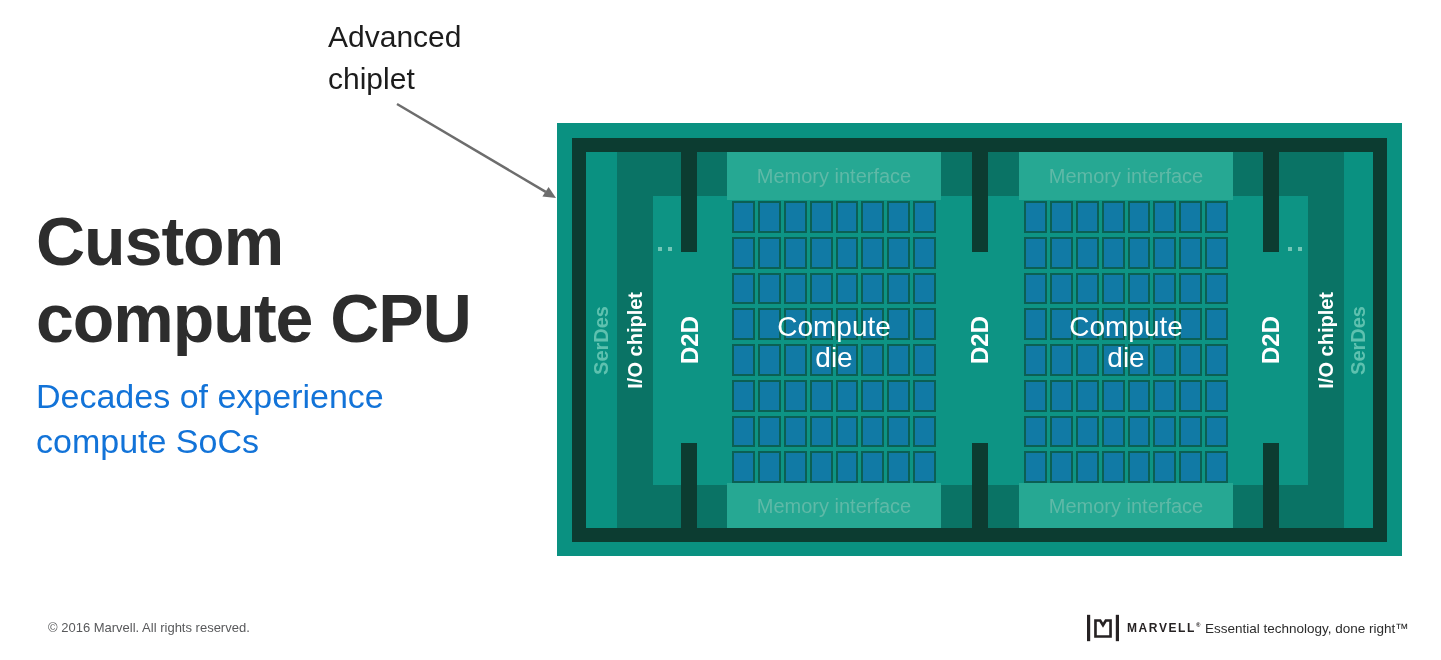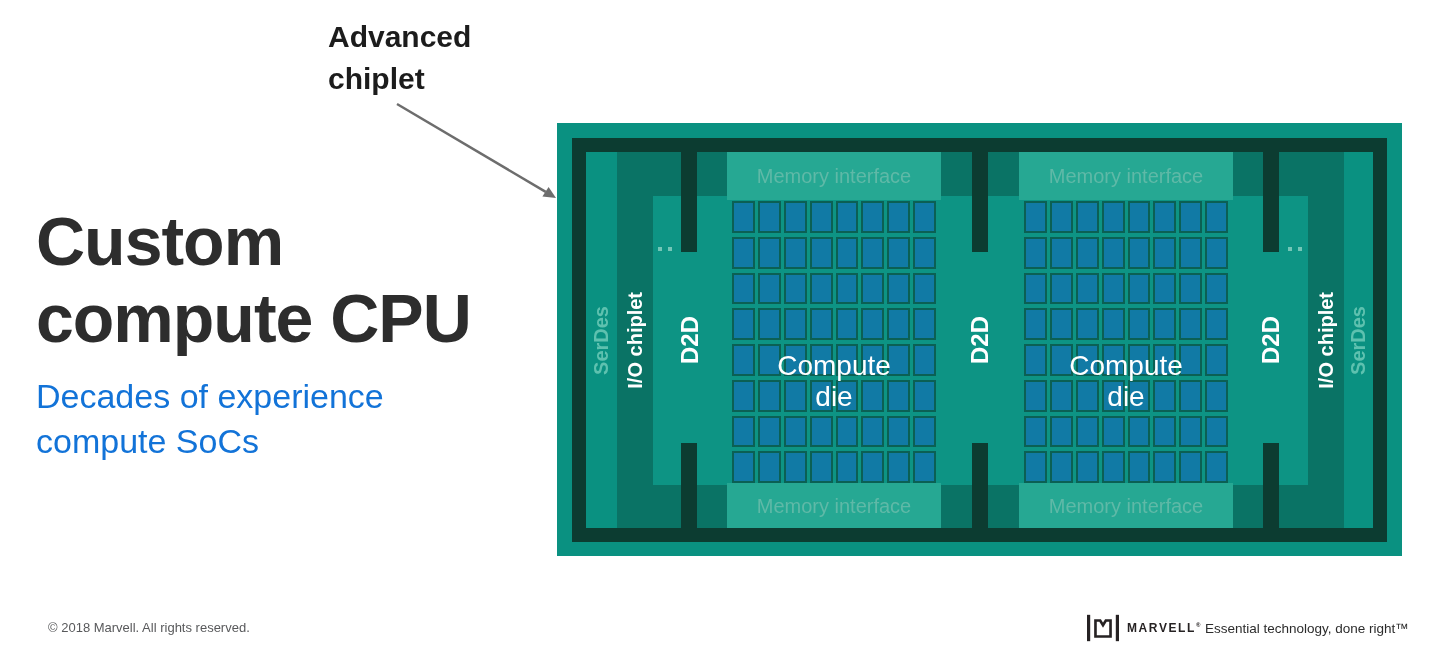--- a/index.html
+++ b/index.html
@@ -16,21 +16,21 @@
     --title_color:#2d2d2d;
     --footer_gray:#58595b;
   }
   *{margin:0;padding:0;box-sizing:border-box;}
   html,body{width:1441px;height:660px;background:#ffffff;overflow:hidden;
     font-family:"Liberation Sans", sans-serif;}
   .slide{position:relative;width:1441px;height:660px;background:#fff;}
 
   
   .annotation{position:absolute;left:328px;top:16px;font-size:30px;line-height:42px;
-    color:#1c1c1c;font-weight:700;}
+    color:#1c1c1c;font-weight:400;}
   .arrow-svg{position:absolute;left:380px;top:90px;width:190px;height:120px;}
   .title{position:absolute;left:36px;top:203px;font-size:68px;line-height:77px;
     font-weight:700;color:var(--title_color);letter-spacing:-1px;}
   .subtitle{position:absolute;left:36px;top:374px;font-size:34px;line-height:45px;
     font-weight:400;color:var(--accent_blue);}
 
   
   .package{position:absolute;left:557px;top:123px;width:845px;height:433px;
     background:var(--package_teal);}
   .frame{position:absolute;left:15px;top:15px;width:815px;height:404px;
@@ -64,21 +64,21 @@
   .mem.top{top:0;height:48px;}
   .mem.bottom{top:331px;height:46px;}
   .mem-label{font-size:20px;font-weight:400;color:var(--memory_text);}
   .grid-zone{position:absolute;left:0;top:48px;width:100%;height:283px;
     background:var(--inner_teal);}
   .grid{position:absolute;left:5px;right:5px;top:1px;bottom:0;display:grid;
     column-gap:3px;row-gap:4px;}
   .cell{background:var(--cell_fill);border:2px solid var(--cell_border);}
   .die-label{position:absolute;left:0;top:48px;width:100%;height:283px;display:flex;
     flex-direction:column;align-items:center;justify-content:center;
-    font-size:28px;line-height:31px;color:#ffffff;text-align:center;font-weight:400;margin-top:39px;}
+    font-size:28px;line-height:31px;color:#ffffff;text-align:center;font-weight:400;}
   .tab{position:absolute;width:16px;background:var(--frame_dark);}
   .tab.t{top:29px;height:100px;}
   .tab.b{top:320px;height:86px;}
   .tab-x1{left:124px;} .tab-x2{left:415px;} .tab-x3{left:706px;}
   .dot{position:absolute;width:4px;height:4px;background:#86cfc0;opacity:.85;}
 
   
   .copyright{position:absolute;left:48px;top:620px;font-size:13px;
     color:var(--footer_gray);}
   .logo{position:absolute;left:1087px;top:614px;display:flex;align-items:center;}
@@ -311,21 +311,21 @@
     <div class="tab b tab-x1"></div>
     <div class="tab b tab-x2"></div>
     <div class="tab b tab-x3"></div>
 
     <div class="dot" style="left:101px;top:124px;"></div>
     <div class="dot" style="left:111px;top:124px;"></div>
     <div class="dot" style="left:731px;top:124px;"></div>
     <div class="dot" style="left:741px;top:124px;"></div>
   </div>
 
-  <div class="copyright">© 2018 Marvell. All rights reserved.</div>
+  <div class="copyright">© 2016 Marvell. All rights reserved.</div>
 
   <div class="logo">
     <svg class="logo-icon" viewBox="0 0 34 28">
       <rect x="0" y="0" width="3.4" height="28" fill="#262223"></rect>
       <rect x="30.6" y="0" width="3.4" height="28" fill="#262223"></rect>
       <path d="M9 23 V6 H14 L17 11 L20 6 H25 V23 Z" fill="none" stroke="#262223" stroke-width="2.8"></path>
     </svg>
     <span class="logo-text"><span>MARVELL</span><span class="logo-mark">®</span></span>
   </div>
 

